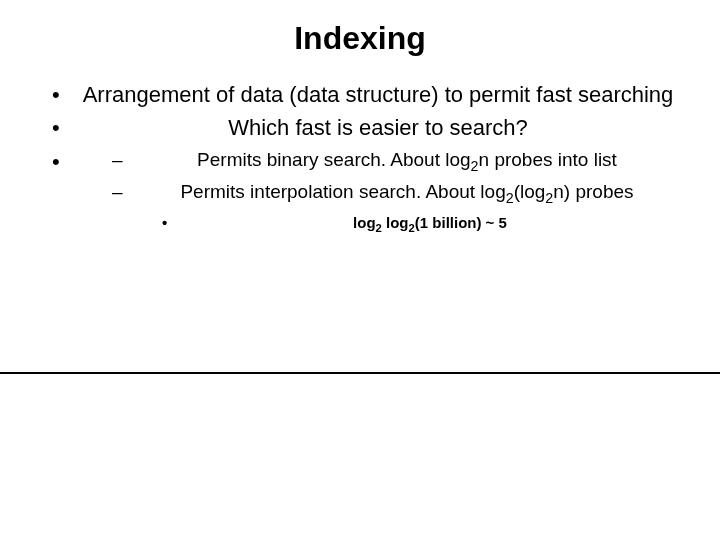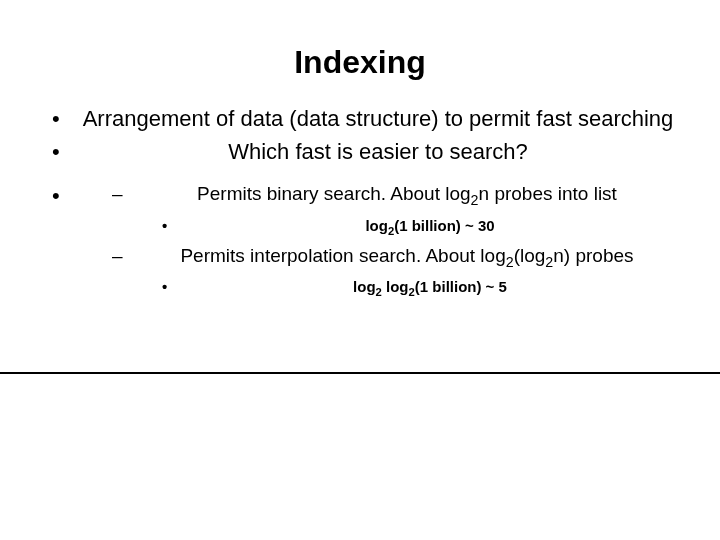--- a/index.html
+++ b/index.html
@@ -9,21 +9,21 @@
     height: 540px;
     background: #fff;
     font-family: Arial, Helvetica, sans-serif;
     color: #000;
   }
   .slide {
     position: relative;
     width: 720px;
     height: 420px;
     box-sizing: border-box;
-    padding: 44px 40px 0 40px;
+    padding: 20px 40px 0 40px;
   }
   .title {
     text-align: center;
     font-size: 32px;
     font-weight: bold;
     margin-bottom: 24px;
   }
   ul.top {
     list-style: none;
     padding: 0;
@@ -49,21 +49,21 @@
     color: #800080;
     font-weight: bold;
     font-size: 22px;
     letter-spacing: 0.5px;
     margin-left: 26px;
     white-space: nowrap;
   }
   ul.sub1 {
     list-style: none;
     padding: 0;
-    margin: 16px 0 0 36px;
+    margin: 6px 0 0 36px;
     font-size: 19px;
   }
   ul.sub1 > li {
     position: relative;
     padding-left: 22px;
     margin-bottom: 4px;
   }
   ul.sub1 > li::before {
     content: "–";
     position: absolute;
@@ -113,25 +113,20 @@
 
     <li>
       <span>Which fast is easier to search?</span>
     </li>
 
     <li>
 
       <ul class="sub1">
         <li>
           <span><span>Permits binary search.  About log</span><span class="sub-num">2</span><span>n probes into list</span></span>
-          <ul class="sub2">
-            <li>
-              <span>log</span><span class="sub-num">2</span><span>(1 billion) ~ 30</span>
-            </li>
-          </ul>
         </li>
         <li>
           <span><span>Permits interpolation search.  About log</span><span class="sub-num">2</span><span>(log</span><span class="sub-num">2</span><span>n) probes</span></span>
           <ul class="sub2">
             <li>
               <span>log</span><span class="sub-num">2</span><span> log</span><span class="sub-num">2</span><span>(1 billion) ~ 5</span>
             </li>
           </ul>
         </li>
       </ul>

